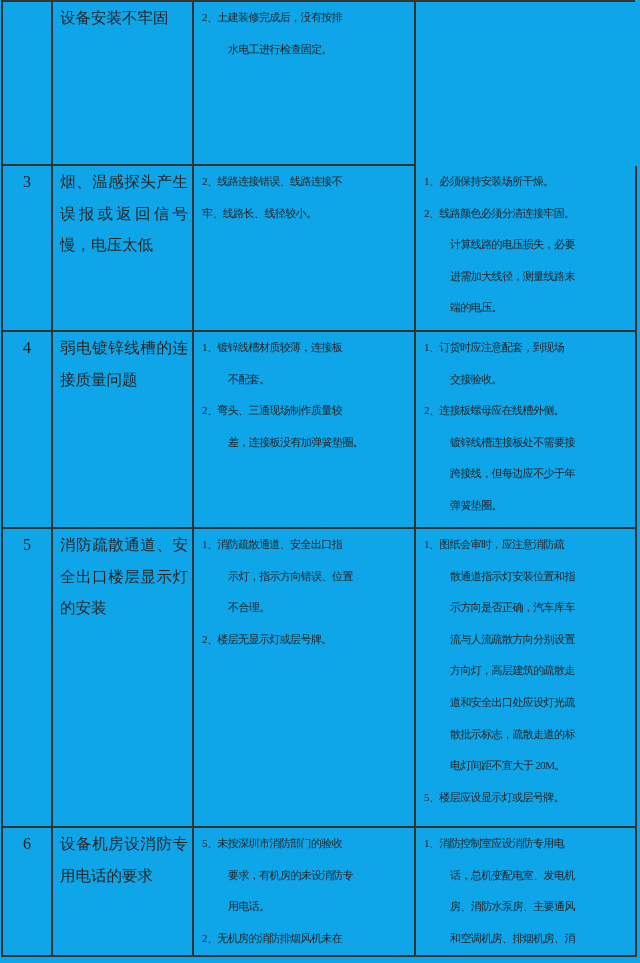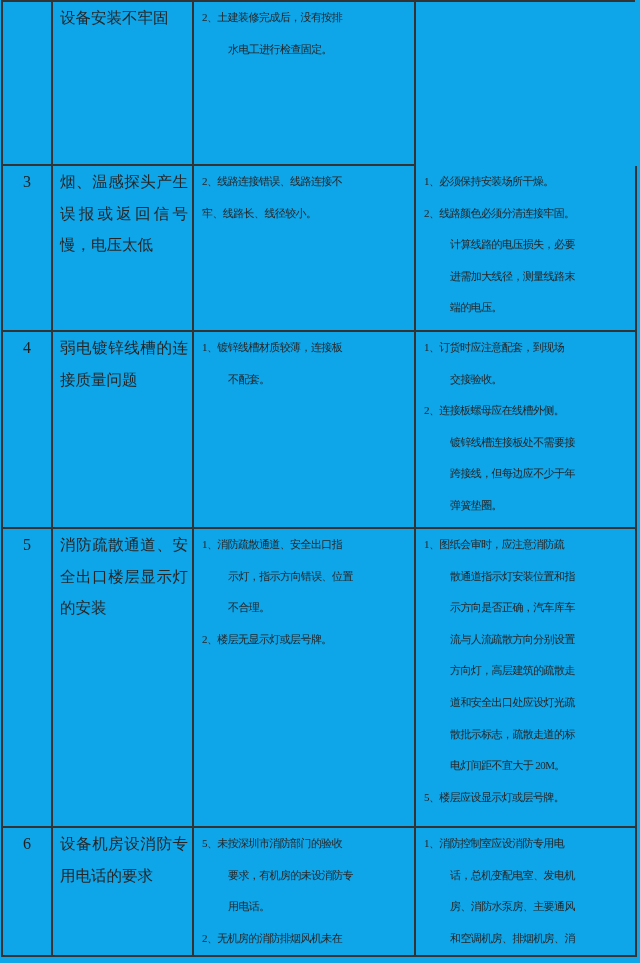--- a/index.html
+++ b/index.html
@@ -77,20 +77,22 @@
 进需加大线径，测量线路末
 端的电压。</p>
         </div>
       </div>
       <div class="row r2">
         <div class="num">4</div>
         <div class="prob">弱电镀锌线槽的连接质量问题</div>
         <div class="items cell-text">
           <p class="li">1、镀锌线槽材质较薄，连接板
 不配套。</p>
+          <p class="li">2、弯头、三通现场制作质量较
+差，连接板没有加弹簧垫圈。</p>
         </div>
         <div class="items cell-text">
           <p class="li">1、订货时应注意配套，到现场
 交接验收。</p>
           <p class="li">2、连接板螺母应在线槽外侧。
 镀锌线槽连接板处不需要接
 跨接线，但每边应不少于年
 弹簧垫圈。</p>
         </div>
       </div>

